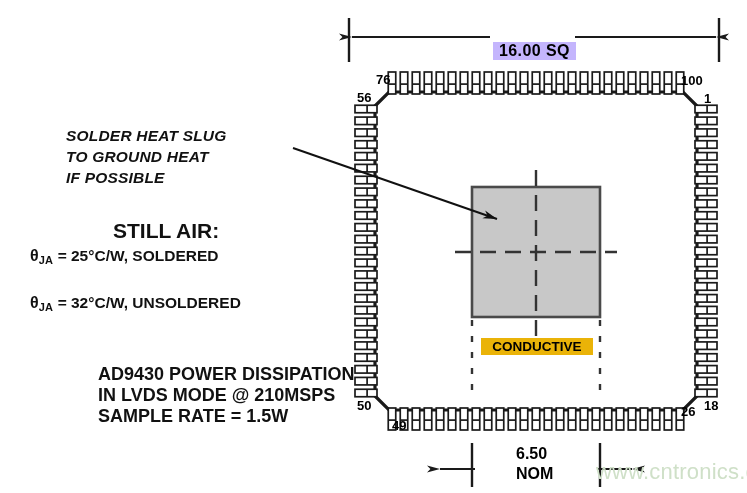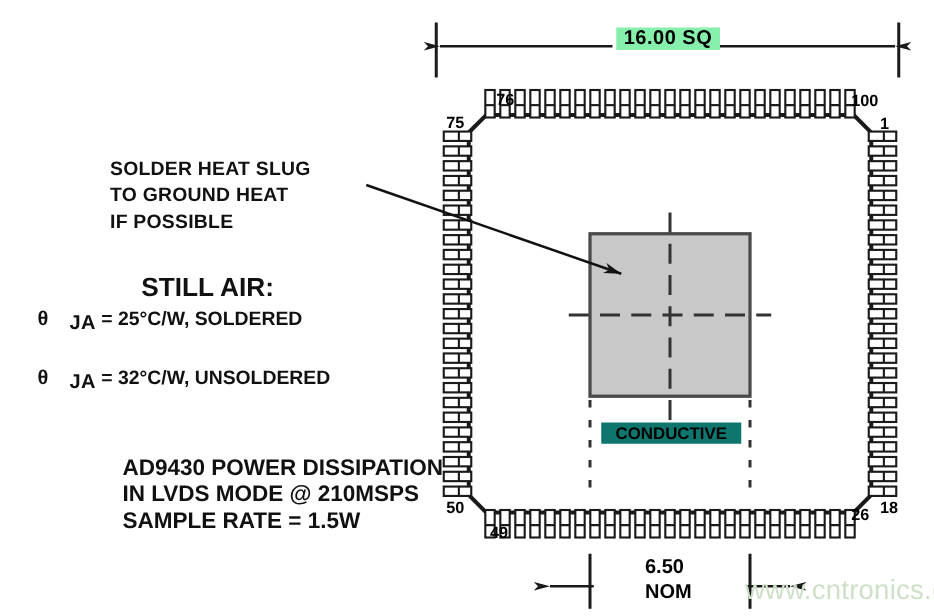--- a/index.html
+++ b/index.html
@@ -7,46 +7,46 @@
     width:747px;height:493px;position:relative;overflow:hidden;
     font-family:"Liberation Sans","DejaVu Sans",sans-serif;
     color:#000000;
   }
   #stage{position:absolute;left:0;top:0;width:747px;height:493px;}
   svg{position:absolute;left:0;top:0;}
 
   .note-block{position:absolute;font-weight:bold;color:#111;}
   .note-line{white-space:nowrap;}
 
-  #callout{left:88px;top:125px;font-size:15.5px;line-height:21px;letter-spacing:0.2px;}
+  #callout{left:66px;top:125px;font-size:15.5px;line-height:21px;letter-spacing:0.2px;font-style:italic;}
   #stillair{left:113px;top:219px;font-size:21px;}
   #theta1{left:30px;top:247px;font-size:15.5px;white-space:nowrap;}
   #theta2{left:30px;top:294px;font-size:15.5px;white-space:nowrap;}
   #power{left:98px;top:364px;font-size:18px;line-height:21px;}
 
-  .sub{font-size:16px;vertical-align:-3px;font-weight:bold;letter-spacing:0.3px;margin-left:17px;}
+  .sub{font-size:11px;vertical-align:-3px;font-weight:bold;letter-spacing:0.3px;}
   .theta{font-size:16px;font-weight:bold;}
 
-  #dimtop-label{position:absolute;left:493px;top:22px;font-size:16px;font-weight:bold;
-    background:#86efac;padding:0 6px;letter-spacing:0.4px;}
+  #dimtop-label{position:absolute;left:493px;top:42px;font-size:16px;font-weight:bold;
+    background:#c4b5fd;padding:0 6px;letter-spacing:0.4px;}
   #dimbot-label{position:absolute;left:513px;top:444px;font-size:16px;font-weight:bold;
     text-align:left;line-height:20px;background:#fff;padding:0 3px;}
 
   .pinlabel{position:absolute;font-size:13px;font-weight:bold;letter-spacing:0px;}
-  #pin76{left:376px;top:72px;margin-left:21px;}
+  #pin76{left:376px;top:72px;}
   #pin100{left:681px;top:73px;}
   #pin75{left:357px;top:90px;}
   #pin1{left:704px;top:91px;}
   #pin50{left:357px;top:398px;}
   #pin25{left:704px;top:398px;}
   #pin49{left:392px;top:418px;}
   #pin26{left:681px;top:404px;}
 
   #hs-label{position:absolute;left:481px;top:338px;width:112px;text-align:center;
-    font-size:13.5px;font-weight:bold;line-height:17px;background:#0f766e;}
+    font-size:13.5px;font-weight:bold;line-height:17px;background:#eab308;}
 
   #watermark{position:absolute;left:596px;top:459px;font-size:22px;
     color:#cfe0c8;font-family:"Liberation Sans",sans-serif;font-weight:400;
     letter-spacing:0.2px;white-space:nowrap;}
 </style>
 </head>
 <body>
 
 <div id="stage">
 
@@ -324,21 +324,21 @@
 
   <div id="dimtop-label">16.00 SQ</div>
 
   <div id="dimbot-label">
     <div>6.50</div>
     <div>NOM</div>
   </div>
 
   <div class="pinlabel" id="pin76">76</div>
   <div class="pinlabel" id="pin100">100</div>
-  <div class="pinlabel" id="pin75">75</div>
+  <div class="pinlabel" id="pin75">56</div>
   <div class="pinlabel" id="pin1">1</div>
   <div class="pinlabel" id="pin50">50</div>
   <div class="pinlabel" id="pin25">18</div>
   <div class="pinlabel" id="pin49">49</div>
   <div class="pinlabel" id="pin26">26</div>
 
   <div id="hs-label">
     <div>CONDUCTIVE</div>
   </div>
 

